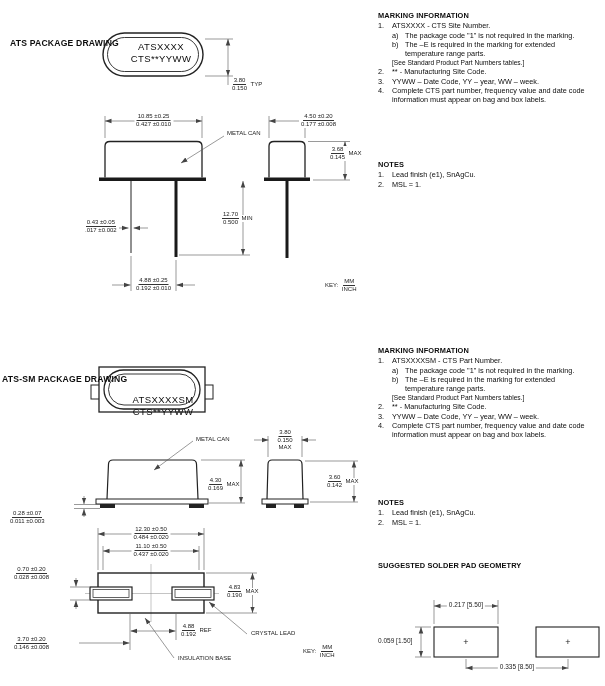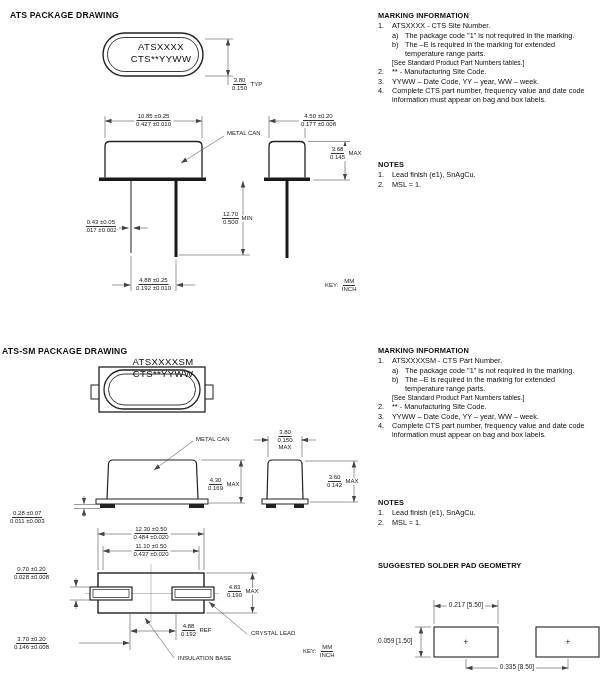--- a/index.html
+++ b/index.html
@@ -1,19 +1,19 @@
 <!DOCTYPE html>
 <html><head>
 <meta charset="utf-8">
 <style>
   html,body{margin:0;padding:0;background:#fff;}
   .page{position:relative;width:605px;height:686px;background:#fff;overflow:hidden;
         font-family:"Liberation Sans",sans-serif;color:#111;}
   svg.lines{position:absolute;left:0;top:0;}
-  .sec-title{position:absolute;font-weight:bold;font-size:8.6px;letter-spacing:.2px;white-space:nowrap;color:#0d0d0d;}
+  .sec-title{position:absolute;font-weight:bold;font-size:8.6px;letter-spacing:.2px;white-space:nowrap;color:#0d0d0d;margin-top:28px;}
   .ovaltxt{position:absolute;text-align:center;font-size:9.5px;letter-spacing:.4px;line-height:11.5px;color:#0d0d0d;}
   .lbl{position:absolute;font-size:6px;white-space:nowrap;background:#fff;padding:0 1px;color:#222;}
   .ctr{transform:translateX(-50%);}
   .frac{position:absolute;display:flex;align-items:center;gap:1.5px;font-size:6px;line-height:1.05;color:#222;}
   .frac .fv{display:flex;flex-direction:column;align-items:center;background:#fff;padding:0 1px;}
   .frac .fv .t{border-bottom:.7px solid #333;padding:0 1px .6px;white-space:nowrap;}
   .frac .fv .b{padding:.6px 1px 0;white-space:nowrap;}
   .frac .sfx{white-space:nowrap;background:#fff;}
   .frac.stack{flex-direction:column;gap:.5px;text-align:center;}
   .txtcol{position:absolute;left:378px;width:214px;font-size:7.3px;line-height:1.28;color:#0d0d0d;}
@@ -243,21 +243,21 @@
         <span class="t">Lead finish (e1), SnAgCu.</span>
       </div>
     <div class="li">
         <span class="n">2.</span>
         <span class="t">MSL = 1.</span>
       </div>
   </div>
 
   <div class="sec-title" style="left:2px;top:346px">ATS-SM PACKAGE DRAWING</div>
 
-  <div class="ovaltxt" style="left:99px;top:356px;width:128px">
+  <div class="ovaltxt" style="left:99px;top:394px;width:128px">
     <div>ATSXXXXSM</div>
     <div>CTS**YYWW</div>
   </div>
 
   <div class="lbl" style="left:195px;top:436px">METAL CAN</div>
 
   <div class="frac stack ctr" style="left:285px;top:429px">
     <span class="fv">
         <span class="t">3.80</span>
         <span class="b">0.150</span>

